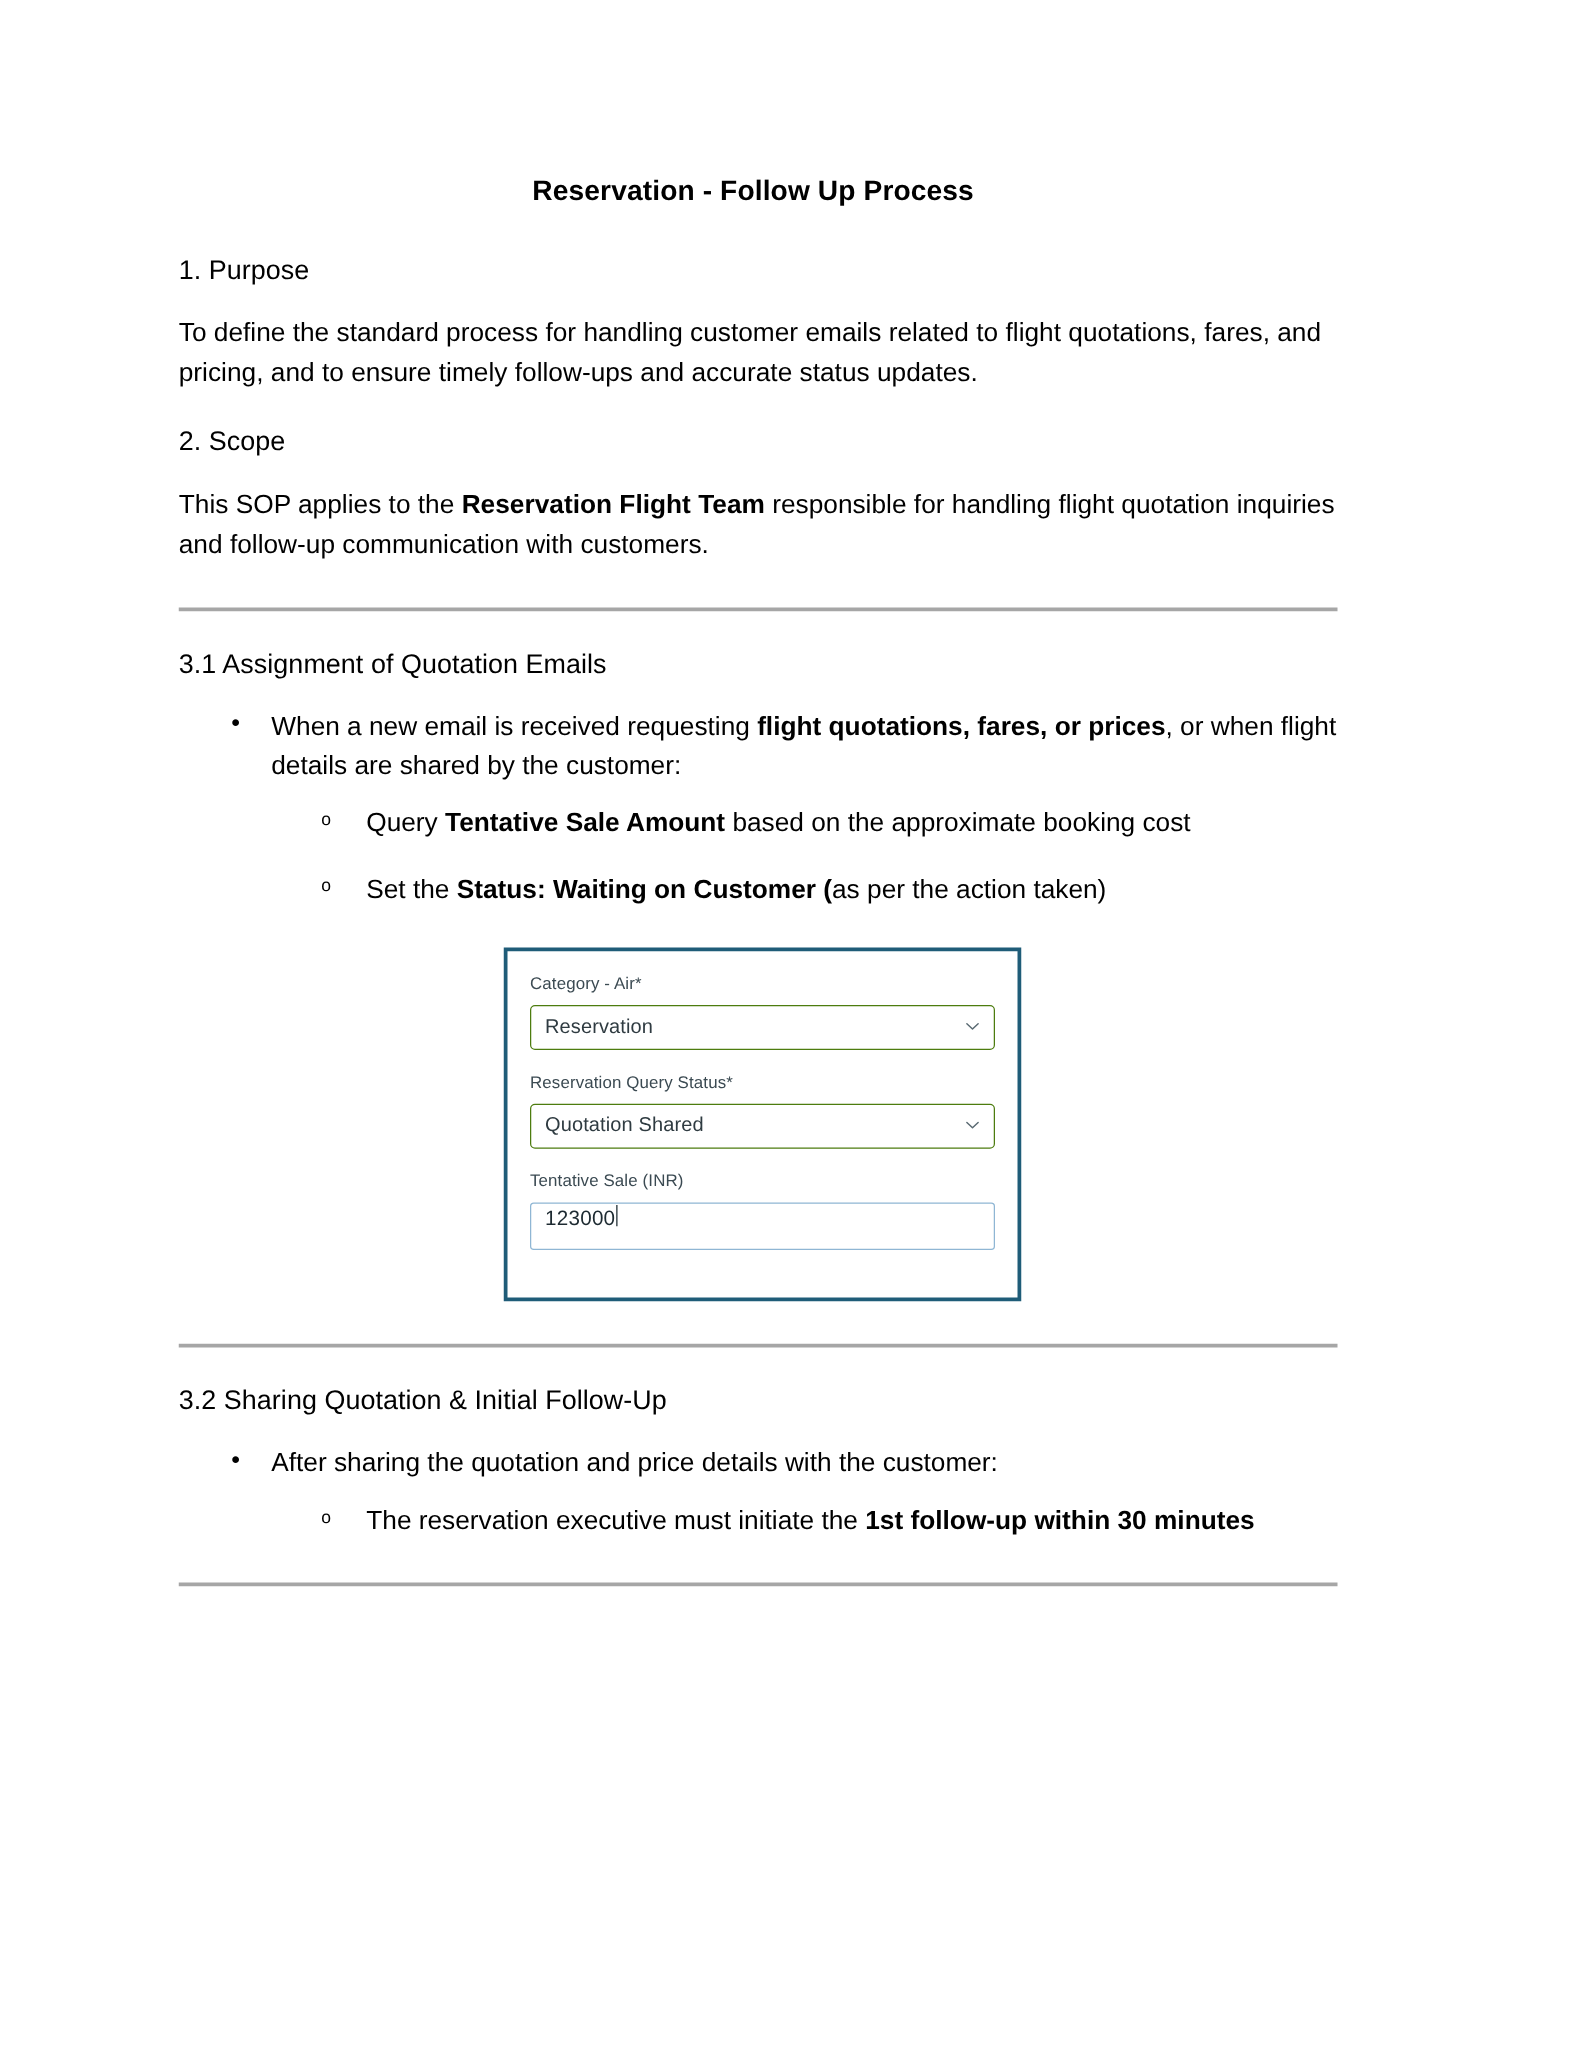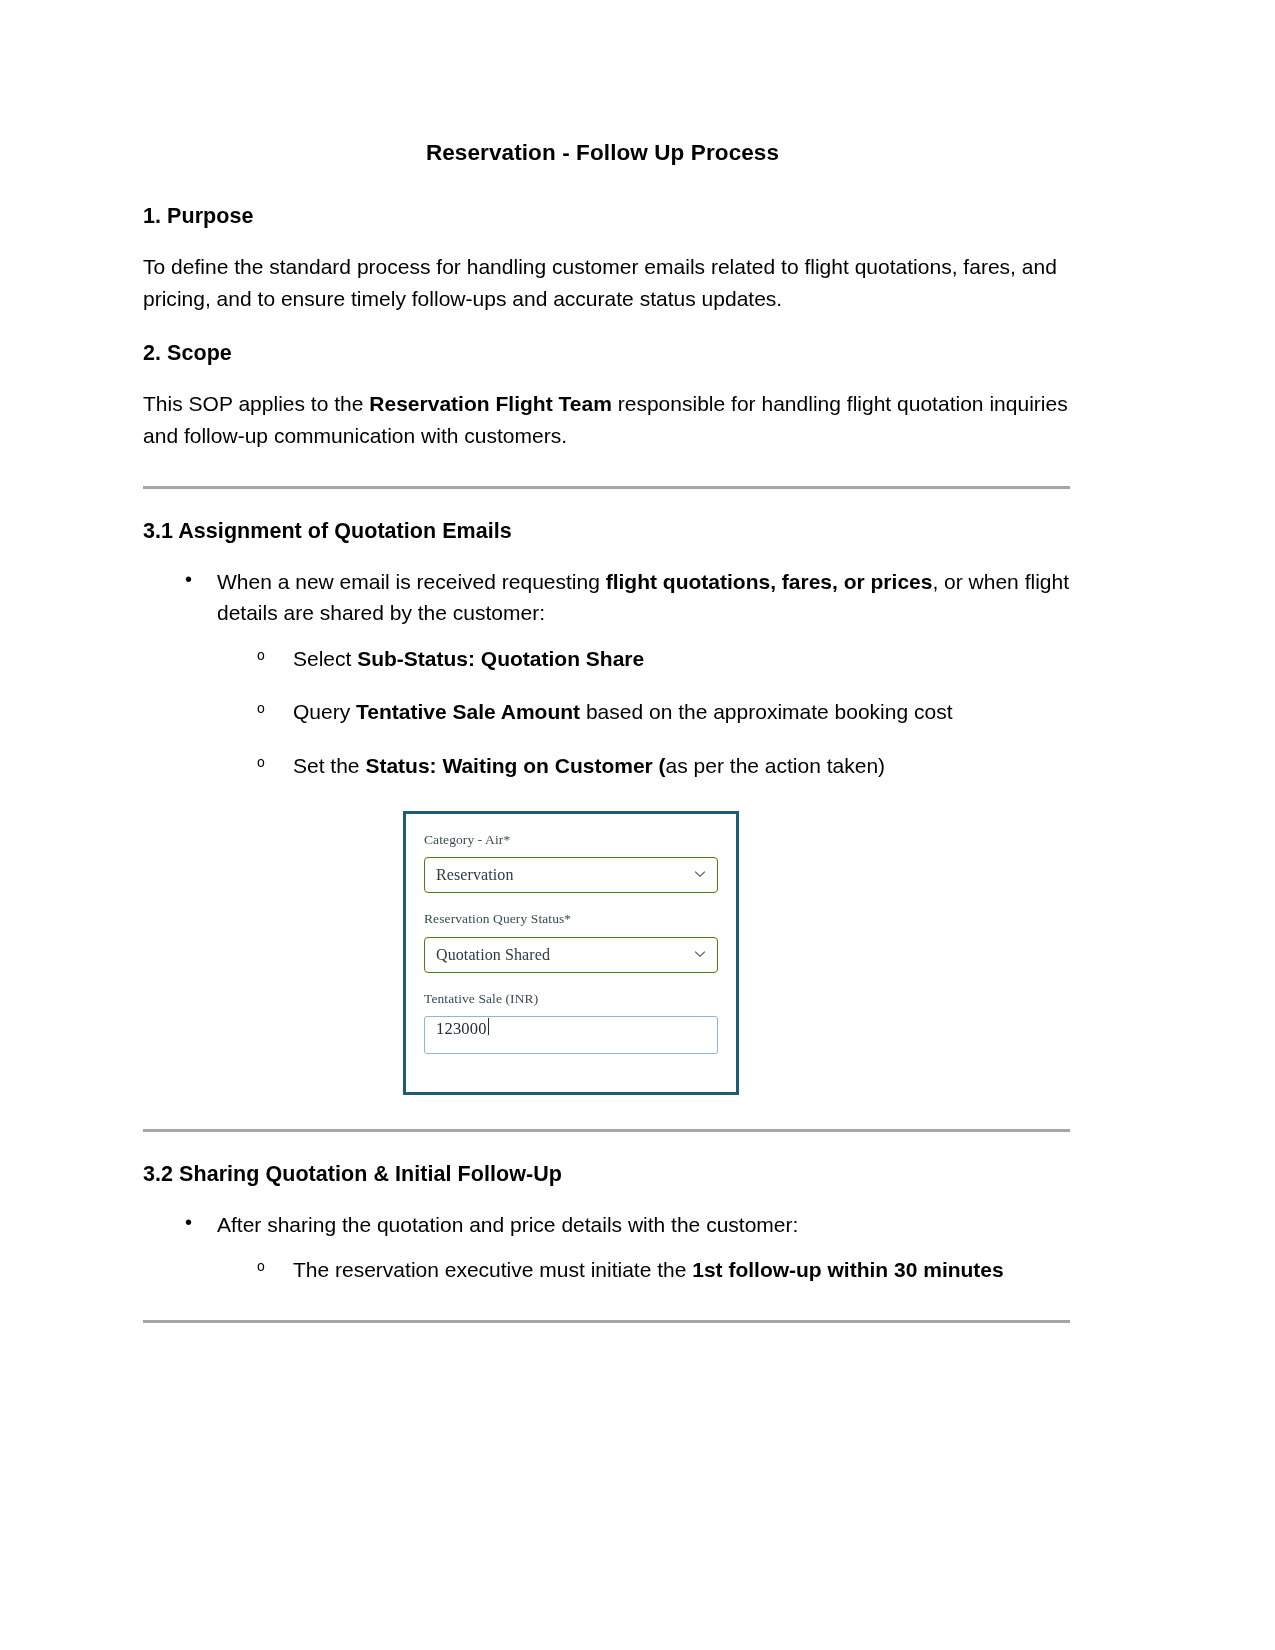--- a/index.html
+++ b/index.html
@@ -28,21 +28,21 @@
     text-align: center;
     font-size: 22.5px;
     font-weight: bold;
     letter-spacing: 0.1px;
     margin: 0 0 38px 0;
     padding-right: 8px;
   }
 
   h2.section-heading {
     font-size: 21.5px;
-    font-weight: bold;
+    font-weight: normal;
     margin: 0 0 22px 0;
     letter-spacing: 0.05px;
   }
 
   p.body-text {
     font-size: 21px;
     line-height: 1.52;
     margin: 0 0 26px 0;
     letter-spacing: 0.01px;
   }
@@ -102,26 +102,26 @@
     font-size: 14px;
     line-height: 1.6;
   }
   ul.level2 > li:last-child { margin-bottom: 0; }
 
   
   .form-shot-wrap {
     margin: 30px 0 0 110px;
   }
   .form-shot {
-    width: 336px;
+    width: 414px;
     box-sizing: border-box;
     border: 3px solid #1f5c78;
     background: #ffffff;
     padding: 16px 18px 22px 18px;
-    font-family: Liberation Serif, serif;
+    font-family: Liberation Sans, sans-serif;
   }
   .field-group { margin-bottom: 16px; }
   .field-group:last-child { margin-bottom: 16px; }
 
   .field-label {
     font-size: 13.5px;
     color: #3b4a52;
     margin-bottom: 7px;
     letter-spacing: 0.1px;
   }
@@ -197,21 +197,20 @@
   <hr class="rule">
 
 
   <h2 class="section-heading">3.1 Assignment of Quotation Emails</h2>
 
   <ul class="level1">
     <li><span>When a new email is received requesting </span><strong>flight quotations, fares, or prices</strong><span>, or when flight details are shared by the customer:</span>
 
       <ul class="level2">
 
-        <li><span>Select </span><strong>Sub-Status: Quotation Share</strong><span></span></li>
 
         <li><span>Query </span><strong>Tentative Sale Amount</strong><span> based on the approximate booking cost</span></li>
 
         <li><span>Set the </span><strong>Status: Waiting on Customer (</strong><span>as per the action taken)</span>
 
           <div class="form-shot-wrap">
             <div class="form-shot">
 
               <div class="field-group">
                 <div class="field-label">Category - Air*</div>

